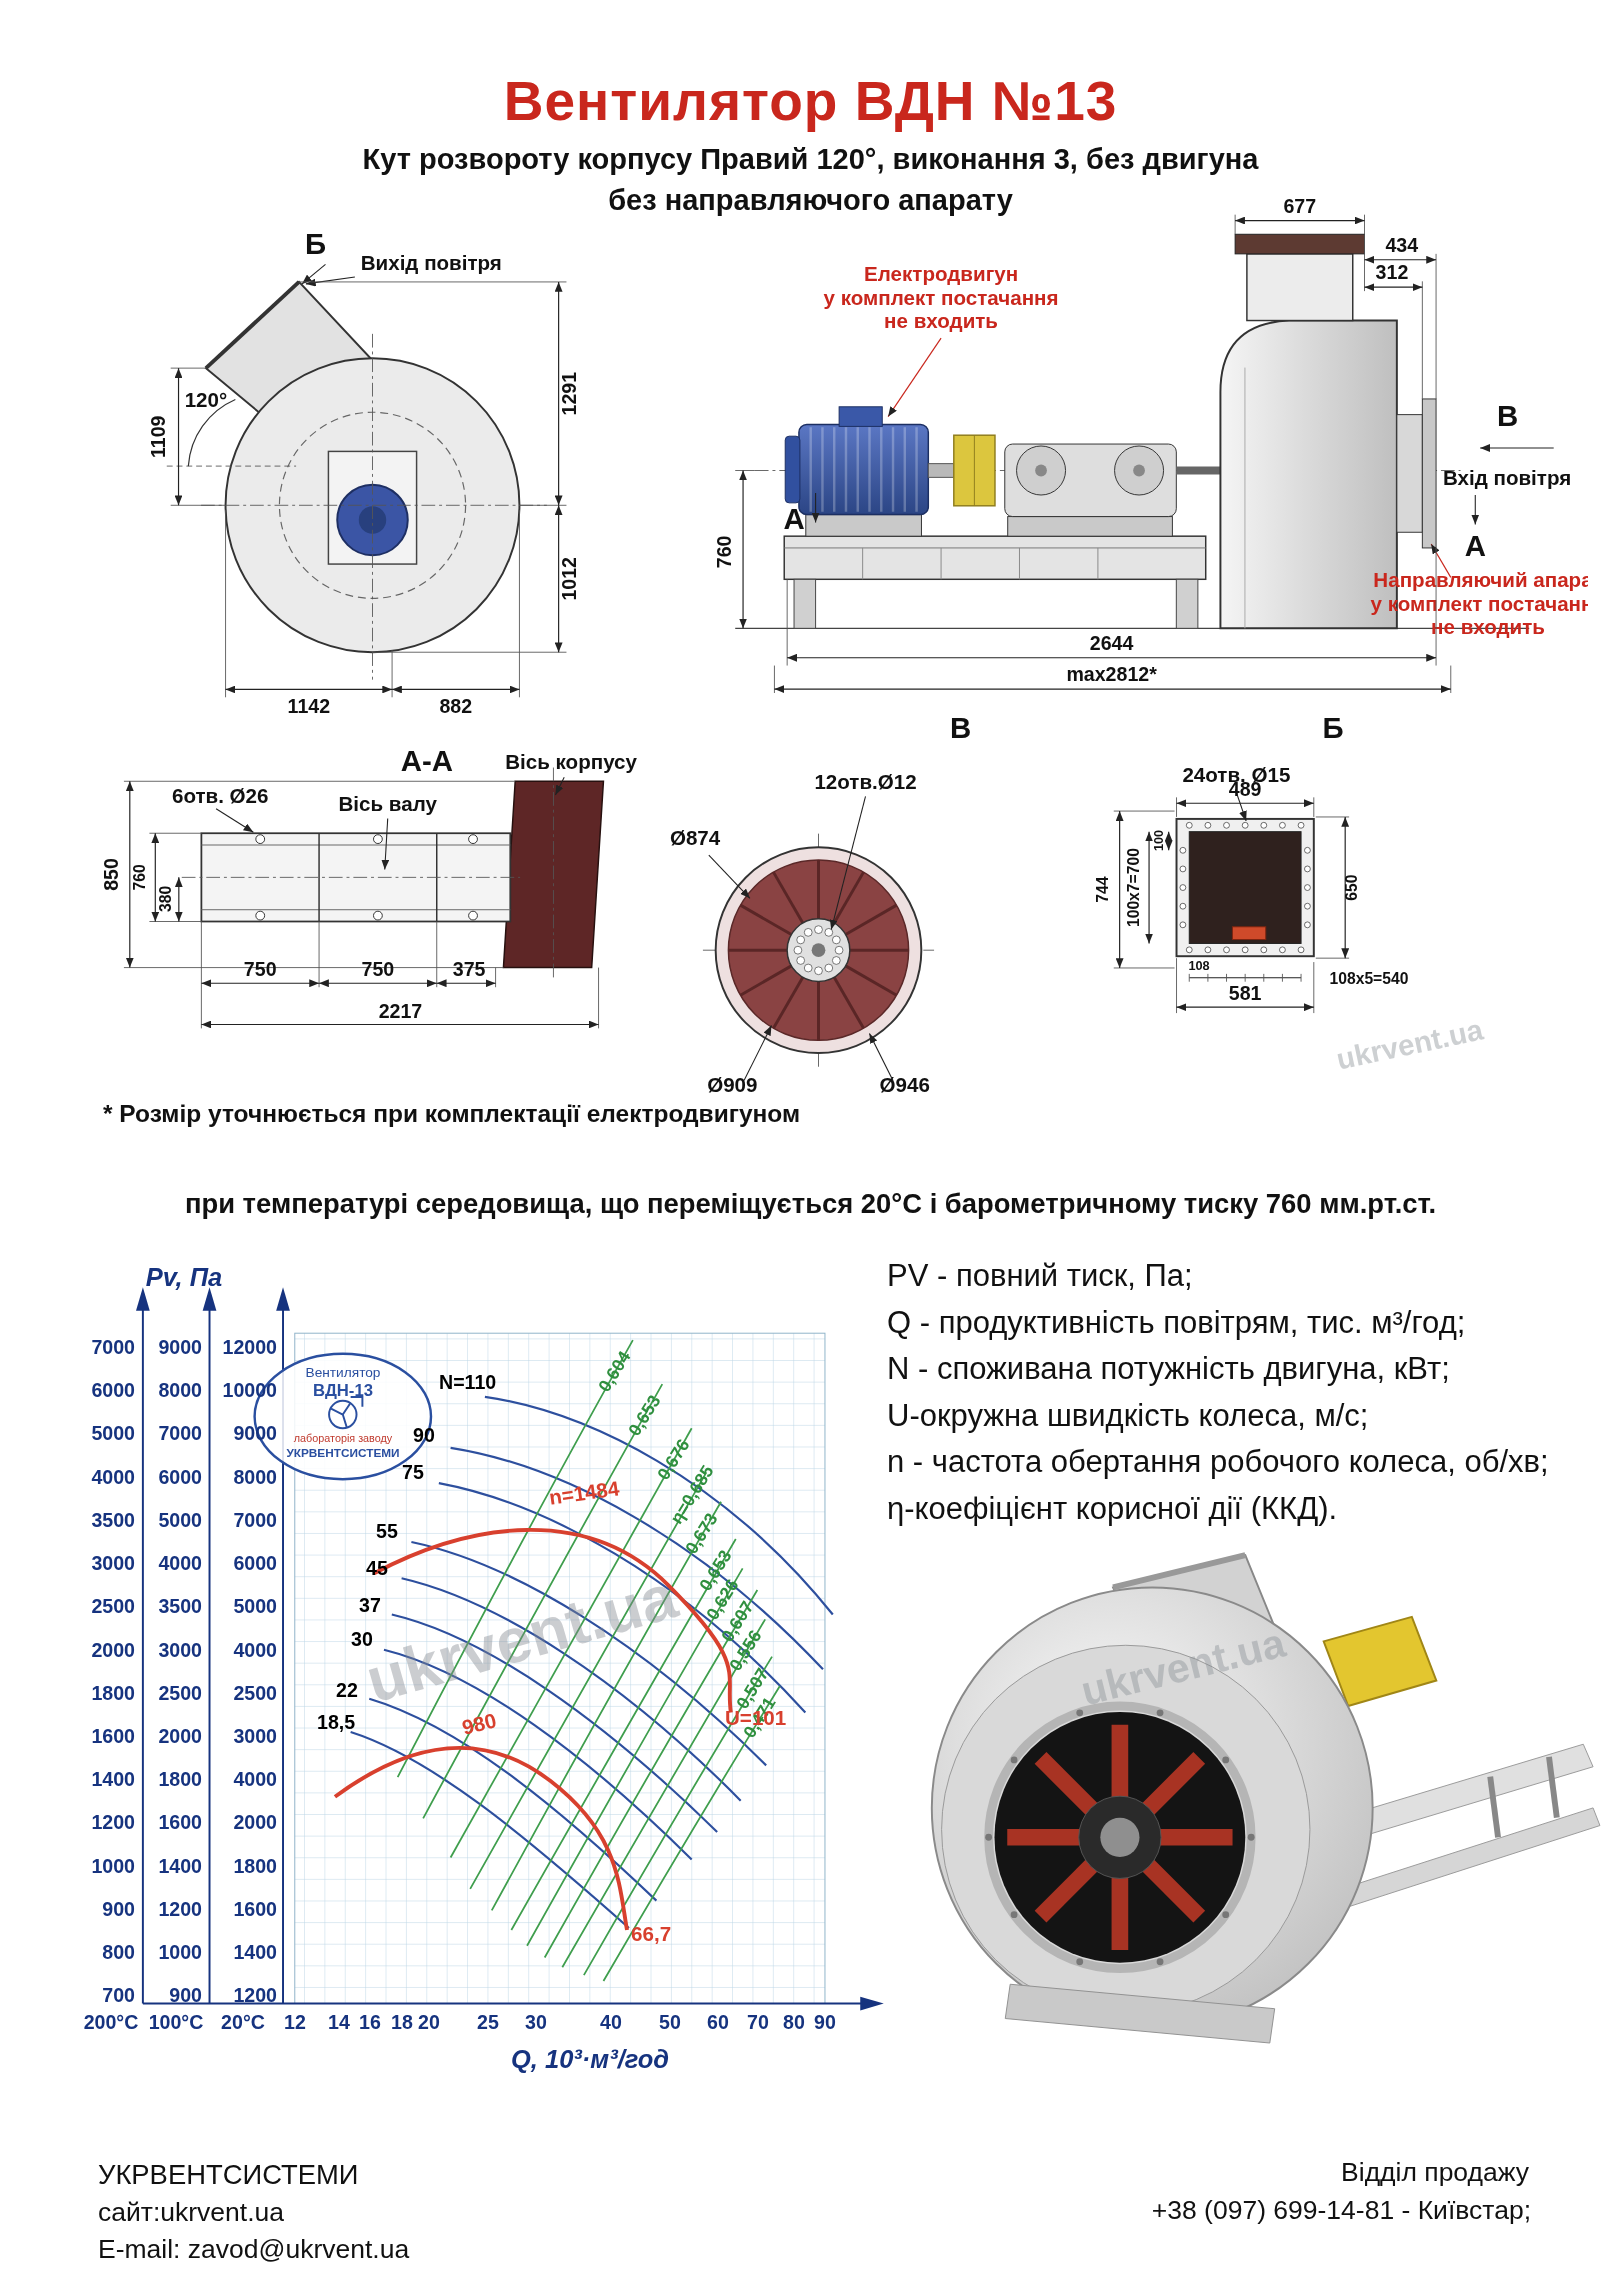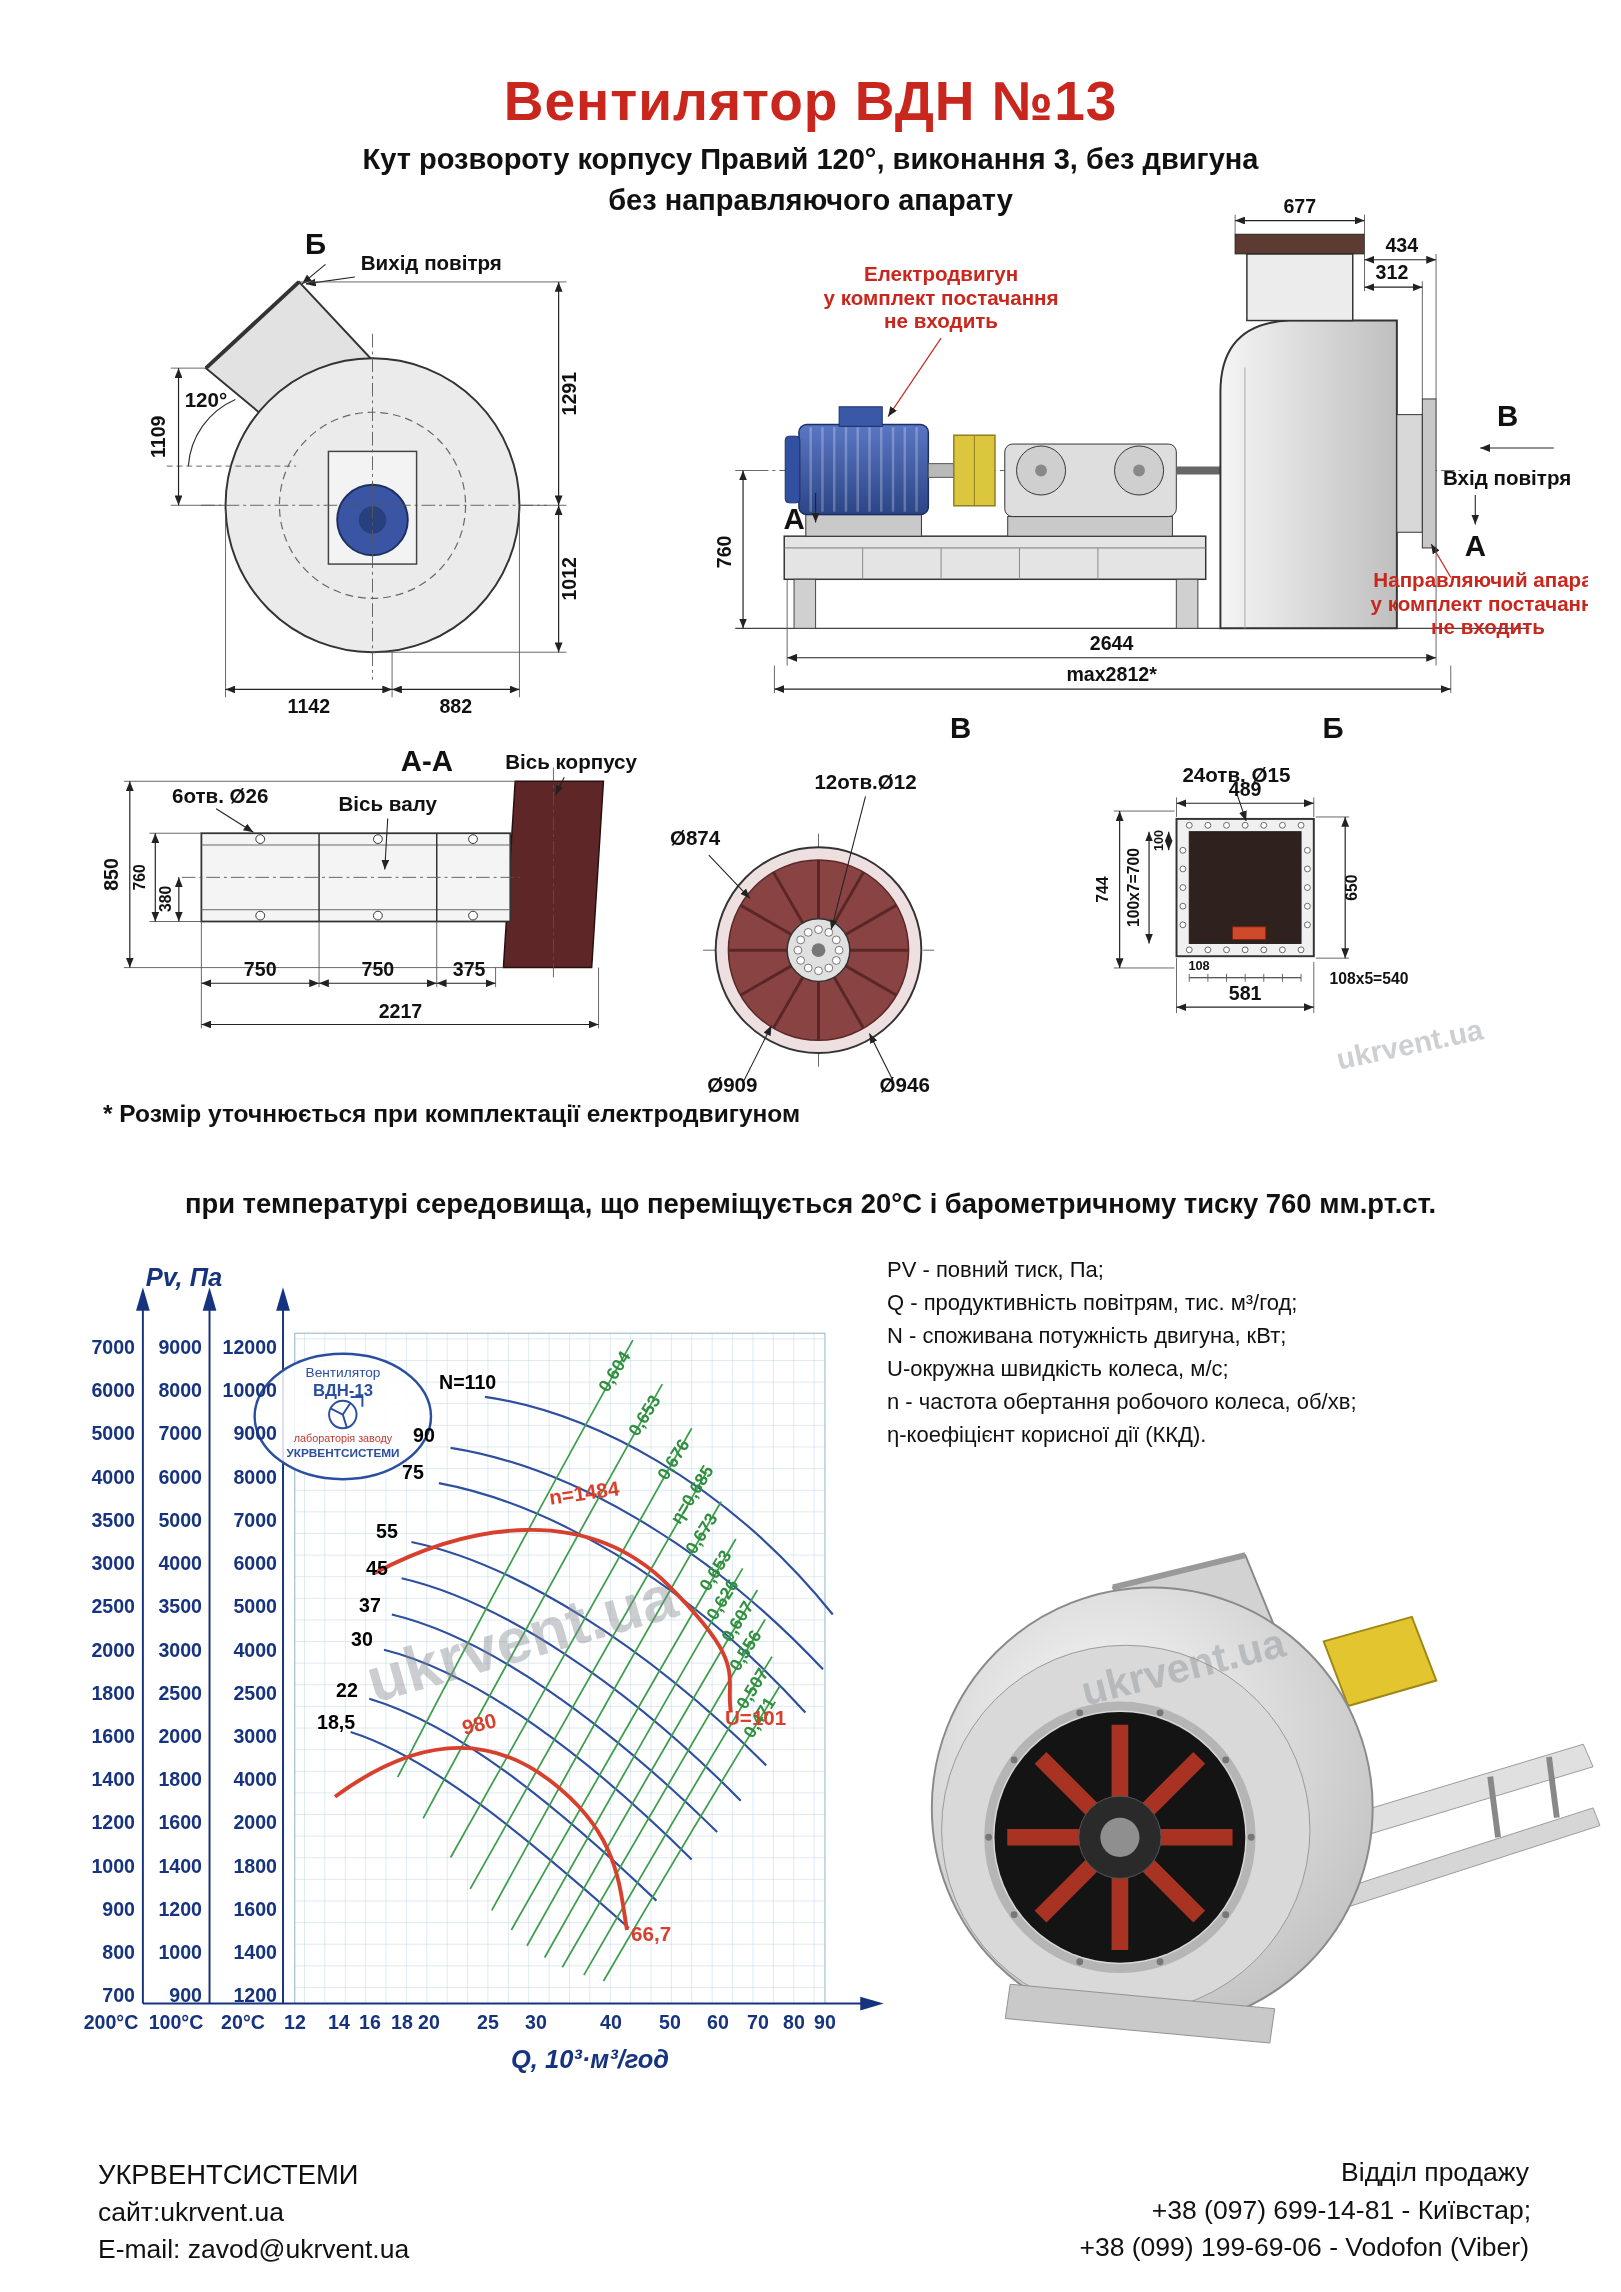--- a/index.html
+++ b/index.html
@@ -27,21 +27,21 @@
   .leader{stroke:#222;stroke-width:1.1;fill:none}
   .rleader{stroke:#c9271d;stroke-width:1.2;fill:none}
   .tickcol{display:flex;flex-direction:column;justify-content:space-between;align-items:flex-end}
   .tickcol div{font-size:19.6px;font-weight:bold;color:#16337f;line-height:21.6px;white-space:nowrap}
   .xtick{position:absolute;transform:translateX(-50%);font-size:19.6px;font-weight:bold;color:#16337f;white-space:nowrap}
   .axlbl{position:absolute;font-size:25.5px;font-weight:bold;font-style:italic;color:#16337f;white-space:nowrap}
   .nlbl{position:absolute;font-size:19.6px;font-weight:bold;color:#000000;white-space:nowrap}
   .elbl{position:absolute;font-size:17.6px;font-weight:bold;color:#2f8f3e;transform-origin:left bottom;transform:rotate(-58deg);white-space:nowrap}
   .rlbl{position:absolute;font-size:20.6px;font-weight:bold;color:#d8402e;white-space:nowrap}
   .stampt{position:absolute;transform:translateX(-50%);text-align:left;color:#2a4fa0;white-space:nowrap}
-  .legend-box div{font-size:22px;line-height:1.5;color:#111;white-space:nowrap}
+  .legend-box div{font-size:31px;line-height:1.5;color:#111;white-space:nowrap}
   .footer-line{font-size:26.5px;color:#111;line-height:1.4;white-space:nowrap}
   .wmh{position:absolute;font-weight:bold;color:rgba(130,136,142,.42);white-space:nowrap}
 </style>
 </head>
 <body>
 
 <div class="page">
 
   <div class="abs center doc-title" style="top:69px">Вентилятор  ВДН №13</div>
   <div class="abs center doc-sub" style="top:143px">Кут розвороту корпусу Правий 120°, виконання 3, без двигуна</div>
@@ -633,16 +633,15 @@
     </g>
     <polygon points="150,480 420,505 415,540 145,515" fill="#c9c9c9" stroke="#909090"></polygon>
     <text class="wm" style="font-size:42px" transform="rotate(-14 330 170)" x="330" y="170" text-anchor="middle">ukrvent.ua</text>
   </svg>
 
   <div class="abs footer-line" style="left:98px;top:2156px;font-size:27.4px">УКРВЕНТСИСТЕМИ</div>
   <div class="abs footer-line" style="left:98px;top:2194px">сайт:ukrvent.ua</div>
   <div class="abs footer-line" style="left:98px;top:2231px">E-mail: zavod@ukrvent.ua</div>
   <div class="abs footer-line" style="right:92px;top:2154px;text-align:right">Відділ продажу</div>
   <div class="abs footer-line" style="right:90px;top:2192px;text-align:left">+38 (097) 699-14-81 - Київстар;</div>
-  <div class="abs footer-line" style="right:92px;top:2229px;text-align:right">+38 (099) 199-69-06 - Vodofon (Viber)</div>
 
 </div>
 
 
 </body></html>

